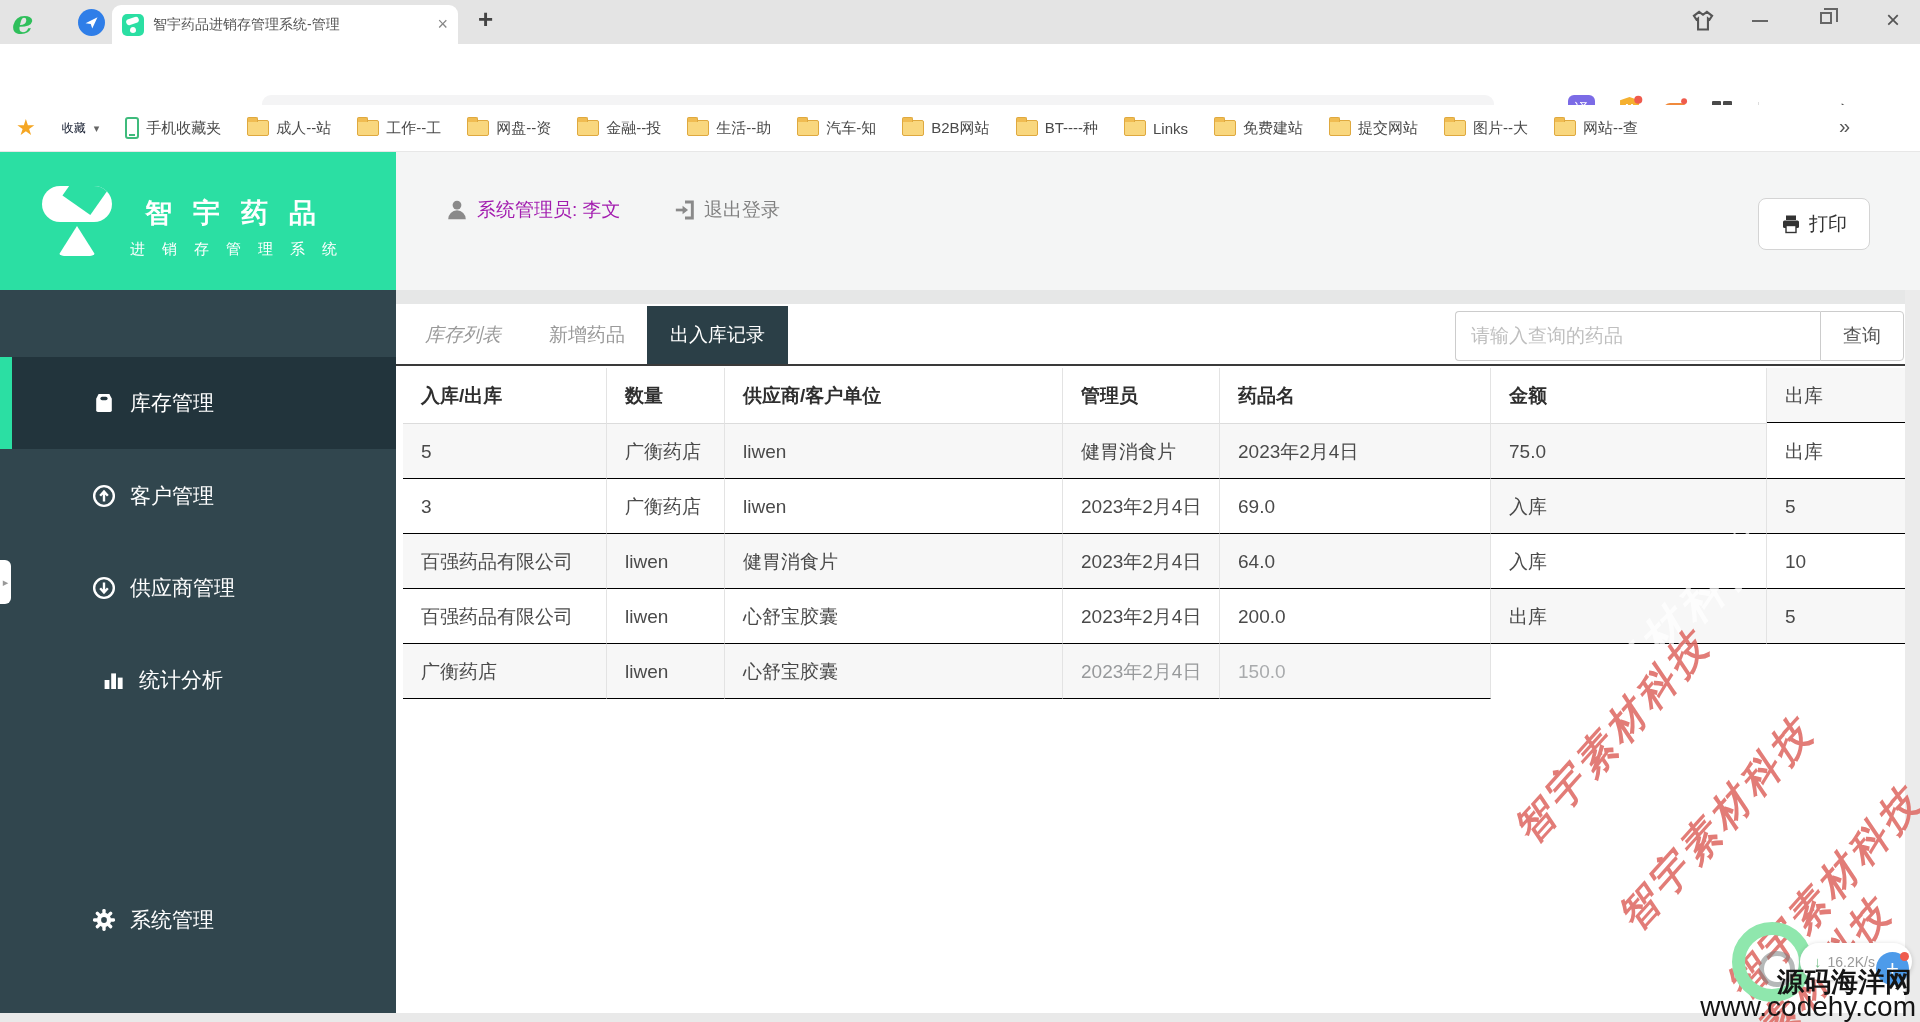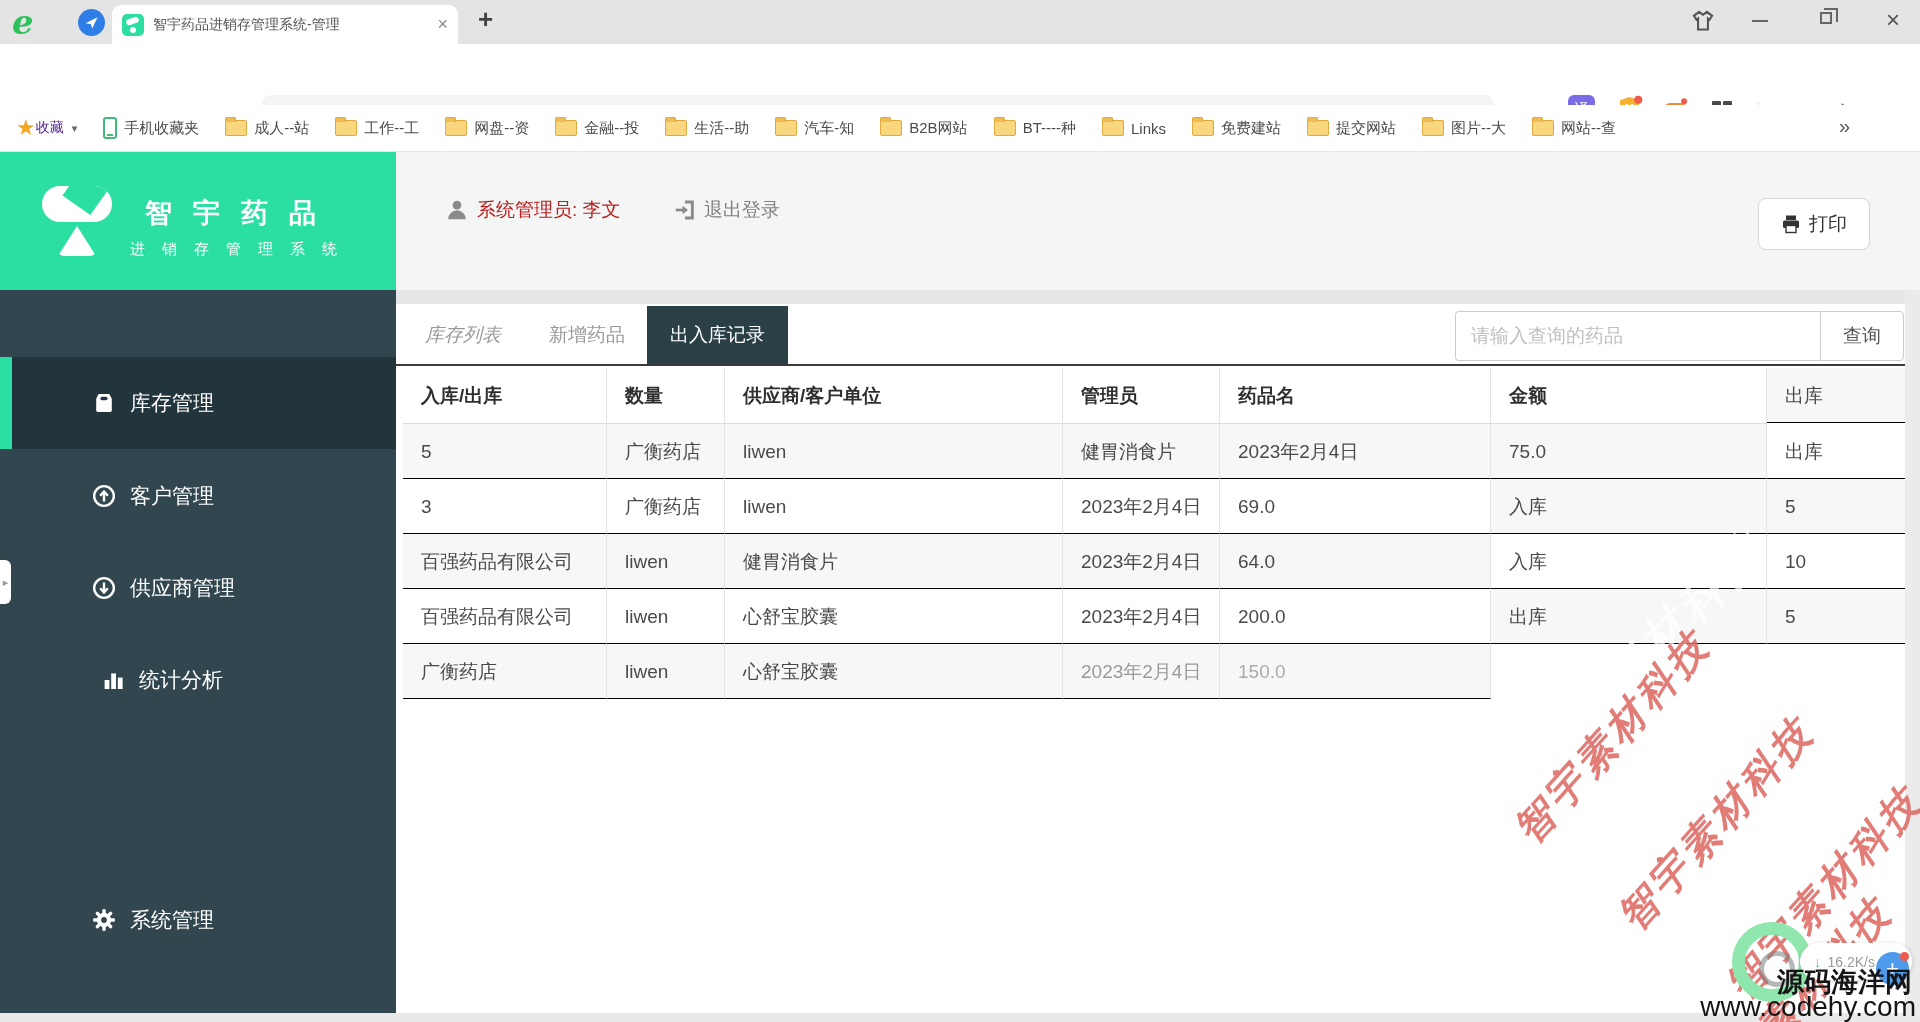--- a/index.html
+++ b/index.html
@@ -46,21 +46,21 @@
     display:flex; align-items:center; justify-content:center; color:#fff; font-size:14px; }
   .grid-icon { position:absolute; left:1712px; top:57px; width:20px; height:20px;
     display:grid; grid-template-columns:9px 9px; grid-template-rows:9px 9px; gap:2px; }
   .grid-icon span { background:#4a4a4a; border-radius:1px; }
   .tool-sep { position:absolute; left:1758px; top:58px; width:1px; height:26px; background:#ddd; }
 
   
   .bookmarks { position:absolute; left:0; top:105px; width:1920px; height:47px; background:#fff;
     border-bottom:1px solid #e7e7e7; display:flex; align-items:center; }
   .bm-star { color:#f5a623; font-size:22px; margin-left:16px; }
-  .bm-fav-label { font-size:14px; color:#4c1d95; margin-left:0; }
+  .bm-fav-label { font-size:12px; color:#0f172a; margin-left:26px; }
   .bm-caret { font-size:11px; color:#666; margin-left:8px; }
   .bm-item { display:flex; align-items:center; margin-left:26px; white-space:nowrap; }
   .bm-item .lbl { font-size:15px; color:#4a4a4a; margin-left:7px; }
   .folder { width:22px; height:16px; background:#f9d77e; border:1px solid #dfa93f; border-radius:2px;
     position:relative; flex:0 0 auto; }
   .folder::before { content:""; position:absolute; left:-1px; top:-4px; width:9px; height:4px;
     background:#f0bc52; border:1px solid #dfa93f; border-bottom:none; border-radius:2px 2px 0 0; }
   .phone { width:14px; height:22px; border:2px solid #3fbb7c; border-radius:3px; background:#fff; position:relative; }
   .phone::after { content:""; position:absolute; left:2px; bottom:1px; width:6px; height:2px; background:#3fbb7c; }
   .bm-overflow { position:absolute; right:70px; top:10px; font-size:20px; color:#555; }
@@ -73,21 +73,21 @@
   .capsule::after { content:""; position:absolute; left:26px; top:-8px; width:34px; height:30px;
     background:#2bdfa3; transform:rotate(35deg); }
   .tri { position:absolute; left:16px; top:52px; width:0; height:0;
     border-left:19px solid transparent; border-right:19px solid transparent;
     border-bottom:30px solid #fff; border-radius:6px; }
   .logo-title { position:absolute; left:145px; top:195px; color:#fff; font-weight:bold;
     font-size:27px; letter-spacing:21px; white-space:nowrap; }
   .logo-sub { position:absolute; left:130px; top:240px; color:#fff; font-size:15px;
     letter-spacing:17px; white-space:nowrap; }
   .topbar { position:absolute; left:396px; top:152px; width:1524px; height:138px; background:#f4f5f5; }
-  .user-box { position:absolute; left:50px; top:45px; display:flex; align-items:center; color:#b91c1c; font-size:19px; }
+  .user-box { position:absolute; left:50px; top:45px; display:flex; align-items:center; color:#a21caf; font-size:19px; }
   .logout-box { position:absolute; left:278px; top:45px; display:flex; align-items:center; color:#808080; font-size:19px; }
   .print-btn { position:absolute; left:1362px; top:46px; width:112px; height:52px; background:#fff;
     border:1px solid #d4d4d4; border-radius:8px; display:flex; align-items:center; justify-content:center;
     gap:8px; font-size:19px; color:#333; }
 
   
   .sidebar { position:absolute; left:0; top:290px; width:396px; height:723px; background:#31464e; }
   .side-item { position:absolute; left:0; width:396px; height:92px; display:flex; align-items:center;
     color:#fff; font-size:21px; }
   .side-item .ic { margin-left:92px; margin-right:14px; display:flex; }

